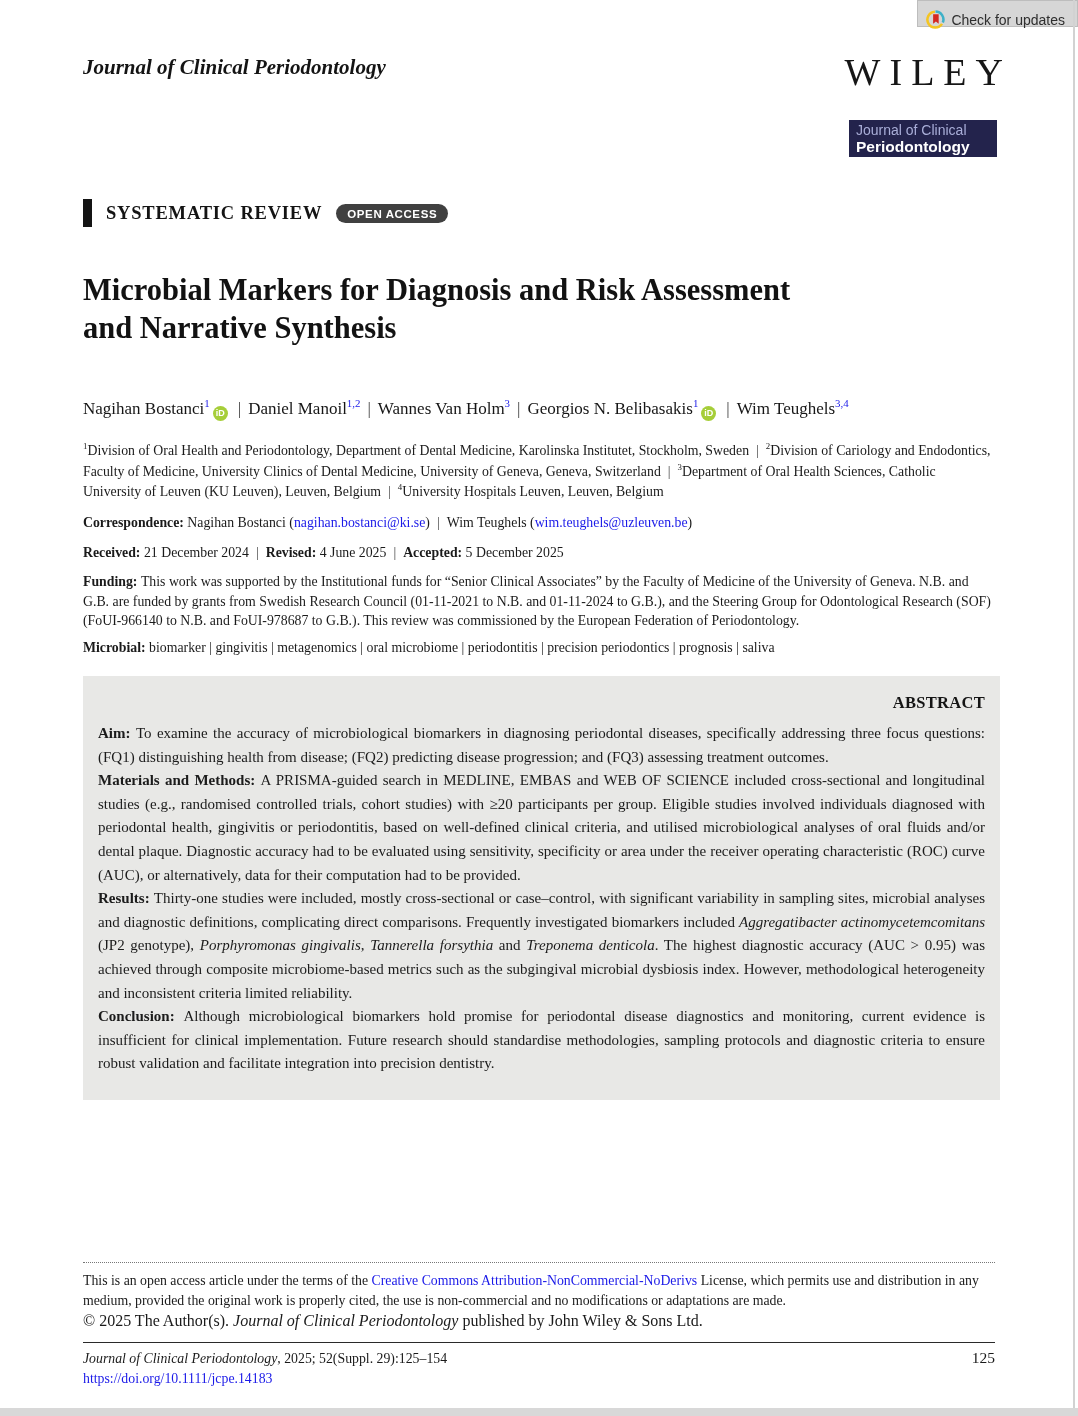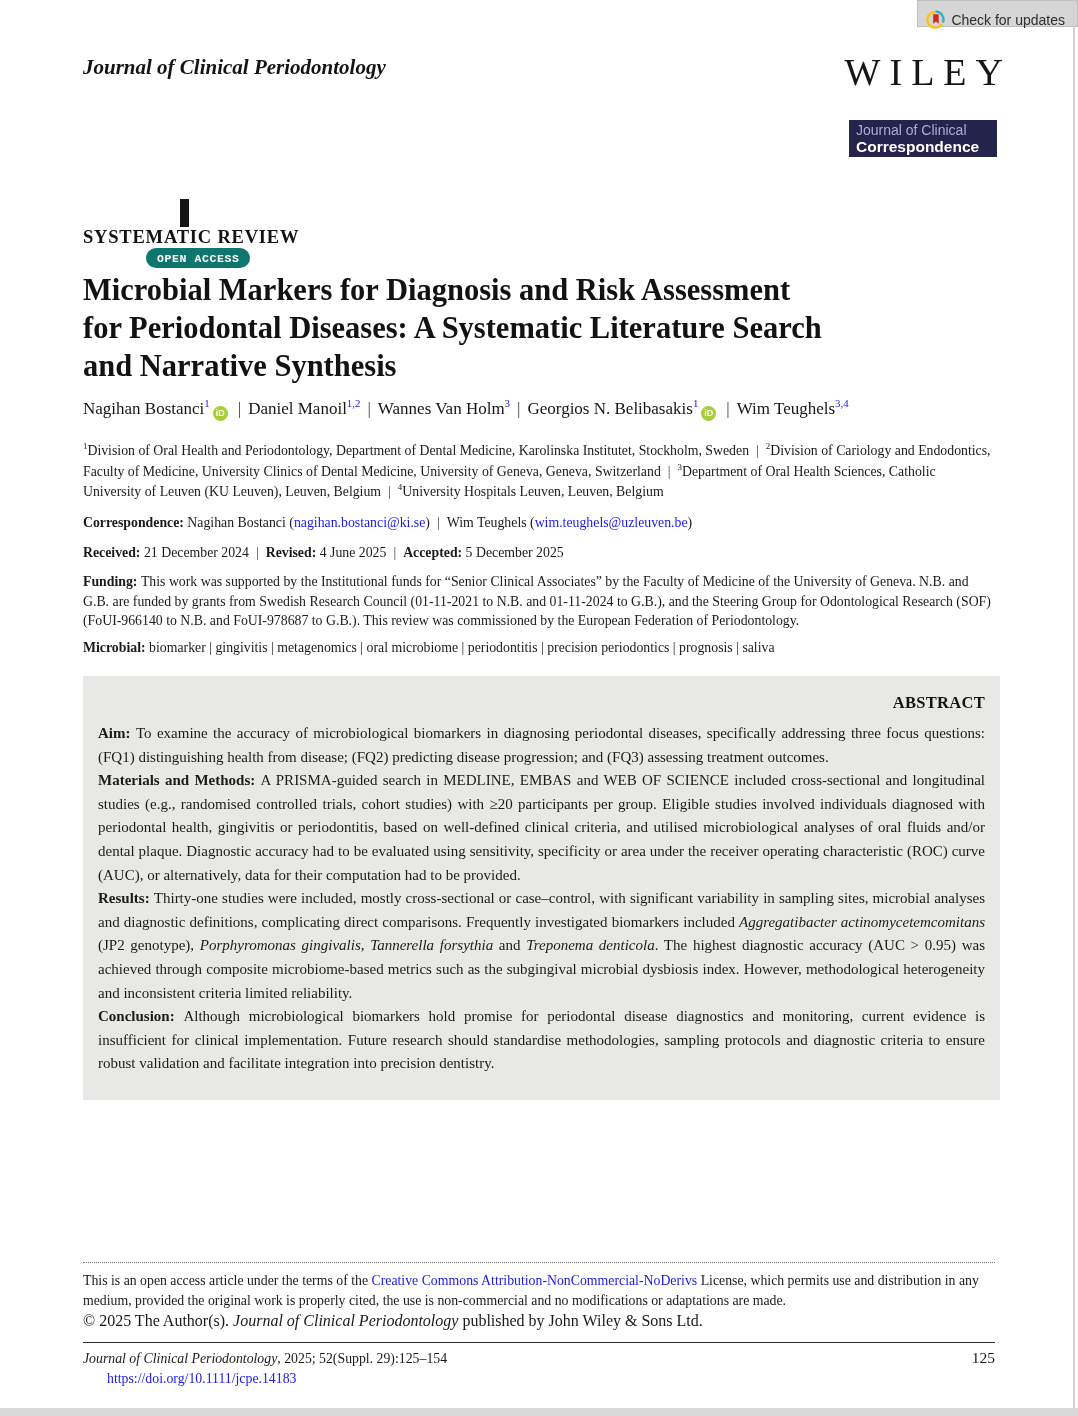--- a/index.html
+++ b/index.html
@@ -31,25 +31,25 @@
   
   .journal-name{position:absolute;left:83px;top:55px;font-size:21px;font-weight:bold;font-style:italic;color:#141414;}
   .wiley{position:absolute;right:75px;top:50px;font-size:38px;letter-spacing:9px;margin-right:-9px;color:#161616;}
   .cover-box{
     position:absolute;left:849px;top:120px;width:148px;height:37px;background:#23234c;
     font-family:"Liberation Sans",sans-serif;box-sizing:border-box;padding:3px 0 0 7px;
   }
   .cover-line1{color:#a9aed8;font-size:14px;line-height:15px;}
   .cover-line2{color:#ffffff;font-weight:bold;font-size:15.5px;line-height:17px;}
   
-  .banner{position:absolute;left:83px;top:199px;display:flex;align-items:center;flex-direction:column;}
+  .banner{position:absolute;left:83px;top:199px;display:flex;align-items:center;}
   .banner-bar{width:9px;height:28px;background:#141414;margin-right:14px;}
   .banner-title{font-size:18.5px;font-weight:bold;letter-spacing:0.8px;color:#141414;}
   .oa-badge{
-    margin-left:14px;background:#0f766e;color:#fff;font-family:Liberation Mono, monospace;
+    margin-left:14px;background:#404040;color:#fff;font-family:Liberation Sans, sans-serif;
     font-weight:bold;font-size:11.5px;letter-spacing:0.6px;border-radius:11px;padding:4px 11px 3px 11px;
   }
   
   .title{position:absolute;left:83px;top:271px;width:900px;font-size:30.5px;font-weight:bold;line-height:38px;color:#121212;}
   .title span{display:block;}
   .authors{position:absolute;left:83px;top:399px;width:912px;font-size:17px;color:#161616;}
   .meta{position:absolute;left:83px;width:912px;font-size:13.8px;line-height:20.5px;color:#1a1a1a;}
   .affils{top:441px;}
   .corresp{top:513px;}
   .dates{top:543px;}
@@ -61,52 +61,51 @@
     background:#e8e8e6;padding:17px 15px 24px 15px;
   }
   .abstract-heading{font-size:16.5px;font-weight:bold;letter-spacing:0.3px;margin:0 0 9px 0;color:#141414;text-align:right;}
   .abstract-box p{margin:0;font-size:15px;line-height:23.6px;text-align:justify;color:#1b1b1b;}
   
   .dotted-rule{position:absolute;left:83px;top:1262px;width:912px;border-top:1.5px dotted #777;}
   .license{position:absolute;left:83px;top:1271px;width:912px;font-size:13.8px;line-height:19.8px;}
   .copyright{position:absolute;left:83px;top:1312px;width:912px;font-size:16px;}
   .footer-rule{position:absolute;left:83px;top:1342px;width:912px;border-top:1.5px solid #2a2a2a;}
   .footer-citation{position:absolute;left:83px;top:1351px;font-size:13.8px;}
-  .footer-doi{position:absolute;left:83px;top:1371px;font-size:13.8px;margin-left:24px;}
+  .footer-doi{position:absolute;left:83px;top:1371px;font-size:13.8px;}
   .page-num{position:absolute;right:83px;top:1349px;font-size:15.5px;color:#1a1a1a;}
 </style>
 </head>
 <body>
 
 <div class="updates-btn">
   <svg width="19" height="19" viewBox="0 0 24 24">
     <path d="M12 2 a10 10 0 0 1 9.2 13.9" stroke="#3eb1c8" stroke-width="3.2" fill="none"></path>
     <path d="M20.2 17.5 a10 10 0 1 1 -8.9 -15.4" stroke="#f4c522" stroke-width="3.2" fill="none"></path>
     <path d="M9 5.5 h7 v12 l-3.5 -3 l-3.5 3 z" fill="#d5281f"></path>
   </svg>
   <span>Check for updates</span>
 </div>
 <div class="right-edge-line"></div>
 
 <div class="journal-name">Journal of Clinical Periodontology</div>
 <div class="wiley">WILEY</div>
 <div class="cover-box">
   <div class="cover-line1">Journal of Clinical</div>
-  <div class="cover-line2">Correspondence</div>
+  <div class="cover-line2">Periodontology</div>
 </div>
 
 <div class="banner">
   <div class="banner-bar"></div>
   <div class="banner-title">SYSTEMATIC REVIEW</div>
   <div class="oa-badge">OPEN ACCESS</div>
 </div>
 
 <h1 class="title" style="margin:0;">
   <span>Microbial Markers for Diagnosis and Risk Assessment</span>
-  <span>for Periodontal Diseases: A Systematic Literature Search</span>
   <span>and Narrative Synthesis</span>
 </h1>
 
 <div class="authors"><span>Nagihan Bostanci</span><sup class="lnk">1</sup><span class="orcid">iD</span><span class="sep">|</span><span>Daniel Manoil</span><sup class="lnk">1,2</sup><span class="sep">|</span><span>Wannes Van Holm</span><sup class="lnk">3</sup><span class="sep">|</span><span>Georgios N. Belibasakis</span><sup class="lnk">1</sup><span class="orcid">iD</span><span class="sep">|</span><span>Wim Teughels</span><sup class="lnk">3,4</sup></div>
 <div class="meta affils"><sup>1</sup><span>Division of Oral Health and Periodontology, Department of Dental Medicine, Karolinska Institutet, Stockholm, Sweden</span><span class="sep">|</span><sup>2</sup><span>Division of Cariology and Endodontics, Faculty of Medicine, University Clinics of Dental Medicine, University of Geneva, Geneva, Switzerland</span><span class="sep">|</span><sup>3</sup><span>Department of Oral Health Sciences, Catholic University of Leuven (KU Leuven), Leuven, Belgium</span><span class="sep">|</span><sup>4</sup><span>University Hospitals Leuven, Leuven, Belgium</span></div>
 <div class="meta corresp"><span class="bold">Correspondence: </span><span>Nagihan Bostanci (</span><span class="lnk">nagihan.bostanci@ki.se</span><span>)</span><span class="sep">|</span><span>Wim Teughels (</span><span class="lnk">wim.teughels@uzleuven.be</span><span>)</span></div>
 <div class="meta dates"><span class="bold">Received: </span><span>21 December 2024</span><span class="sep">|</span><span class="bold">Revised: </span><span>4 June 2025</span><span class="sep">|</span><span class="bold">Accepted: </span><span>5 December 2025</span></div>
 <div class="meta funding"><span class="bold">Funding: </span><span>This work was supported by the Institutional funds for “Senior Clinical Associates” by the Faculty of Medicine of the University of Geneva. N.B. and G.B. are funded by grants from Swedish Research Council (01-11-2021 to N.B. and 01-11-2024 to G.B.), and the Steering Group for Odontological Research (SOF) (FoUI-966140 to N.B. and FoUI-978687 to G.B.). This review was commissioned by the European Federation of Periodontology.</span></div>
 <div class="meta keywords"><span class="bold">Microbial: </span><span>biomarker | gingivitis | metagenomics | oral microbiome | periodontitis | precision periodontics | prognosis | saliva</span></div>
 

